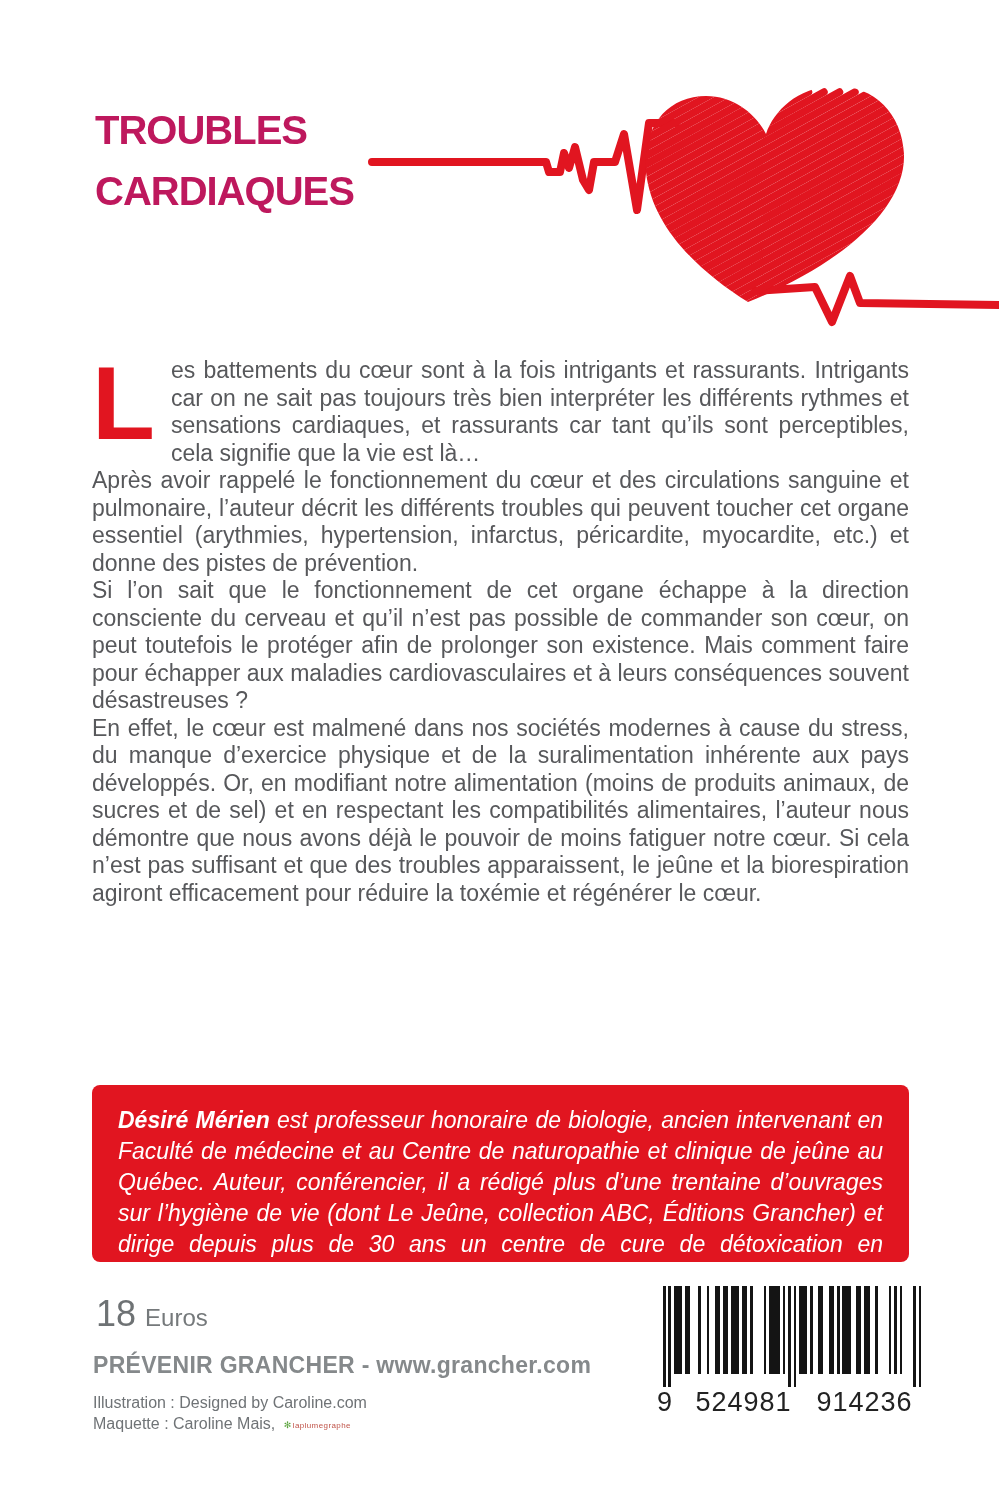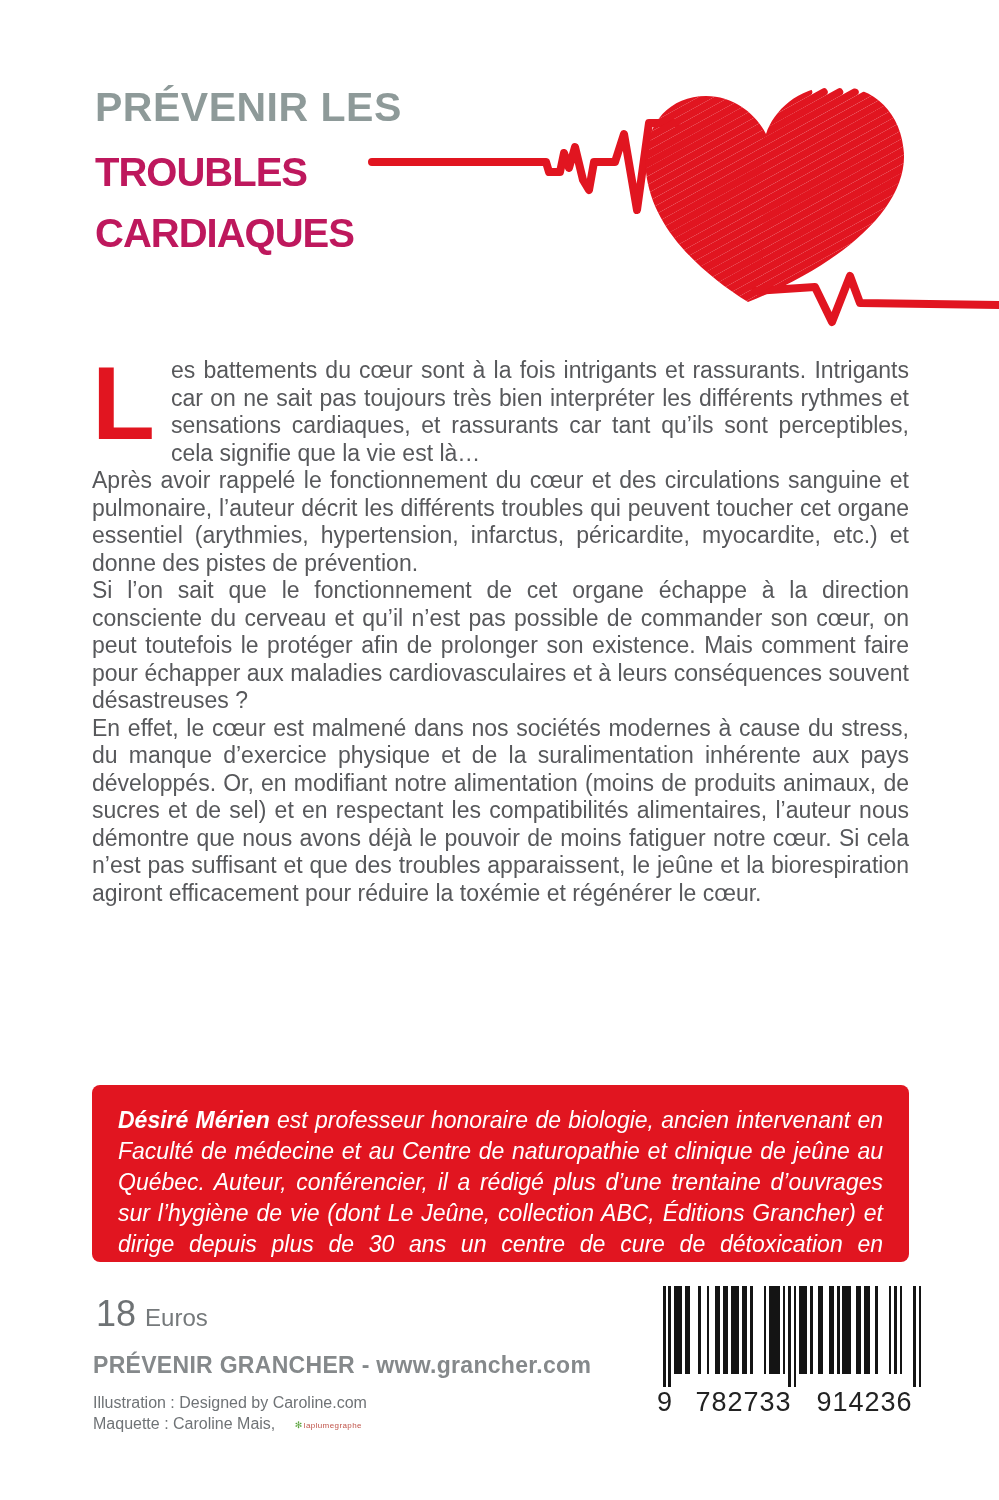--- a/index.html
+++ b/index.html
@@ -54,21 +54,21 @@
 
   .publisher-line {
     position:absolute; left:93px; top:1352px;
     font-size:23px; font-weight:bold; color:#85898b; letter-spacing:0.3px;
   }
 
   .credits { position:absolute; left:93px; top:1392px; font-size:16px; color:#6f7376; line-height:21px; }
   .credit-row { white-space:nowrap; }
   .maquette-logo {
     display:inline-block; font-size:8px; letter-spacing:0.4px;
-    color:#c0544a; vertical-align:1px; margin-left:15px;
+    color:#c0544a; vertical-align:1px; margin-left:4px;
   }
   .maquette-logo-mark { color:#5aa33c; font-size:9px; margin-right:1px; }
 
   
   .barcode { position:absolute; left:657px; top:1286px; width:268px; height:132px; background:#fff; }
   .barcode-bars { display:flex; align-items:flex-start; padding-left:6px; }
   .barcode-bars div { height:88px; }
   .barcode-bars div.guard { height:101px; }
   .barcode-digits {
     position:absolute; left:0; bottom:0; width:100%;
@@ -124,21 +124,20 @@
         <line x1="496.5" y1="400" x2="1056.5" y2="92"></line>
         <line x1="512" y1="400" x2="1072" y2="92"></line>
         <line x1="527.5" y1="400" x2="1087.5" y2="92"></line>
         <line x1="543" y1="400" x2="1103" y2="92"></line>
         <line x1="558.5" y1="400" x2="1118.5" y2="92"></line>
         <line x1="574" y1="400" x2="1134" y2="92"></line>
       </g>
   </svg>
 
   <div class="title-block">
-    <div class="title-line1">PRÉVENIR LES</div>
     <div class="title-line2">TROUBLES</div>
     <div class="title-line3">CARDIAQUES</div>
   </div>
 
   <div class="body-copy">
     <p><span class="dropcap">L</span><span>es battements du cœur sont à la fois intrigants et rassurants. Intrigants car on ne sait pas toujours très bien interpréter les différents rythmes et sensations cardiaques, et rassurants car tant qu’ils sont perceptibles, cela signifie que la vie est là…</span></p>
     <p>Après avoir rappelé le fonctionnement du cœur et des circulations sanguine et pulmonaire, l’auteur décrit les différents troubles qui peuvent toucher cet organe essentiel (arythmies, hypertension, infarctus, péricardite, myocardite, etc.) et donne des pistes de prévention.</p>
     <p>Si l’on sait que le fonctionnement de cet organe échappe à la direction consciente du cerveau et qu’il n’est pas possible de commander son cœur, on peut toutefois le protéger afin de prolonger son existence. Mais comment faire pour échapper aux maladies cardiovasculaires et à leurs conséquences souvent désastreuses ?</p>
     <p>En effet, le cœur est malmené dans nos sociétés modernes à cause du stress, du manque d’exercice physique et de la suralimentation inhérente aux pays développés. Or, en modifiant notre alimentation (moins de produits animaux, de sucres et de sel) et en respectant les compatibilités alimentaires, l’auteur nous démontre que nous avons déjà le pouvoir de moins fatiguer notre cœur. Si cela n’est pas suffisant et que des troubles apparaissent, le jeûne et la biorespiration agiront efficacement pour réduire la toxémie et régénérer le cœur.</p>
   </div>
@@ -254,18 +253,18 @@
         <div style="width: 2.72px; flex: 0 0 2.72px; background: transparent;"></div>
         <div style="width: 2.72px; flex: 0 0 2.72px; background: transparent;"></div>
         <div style="width: 2.72px; flex: 0 0 2.72px; background: transparent;"></div>
         <div style="width: 2.72px; flex: 0 0 2.72px; background: transparent;"></div>
         <div class="guard" style="width: 2.72px; flex: 0 0 2.72px; background: rgb(20, 20, 20);"></div>
         <div class="guard" style="width: 2.72px; flex: 0 0 2.72px; background: transparent;"></div>
         <div class="guard" style="width: 2.72px; flex: 0 0 2.72px; background: rgb(20, 20, 20);"></div>
       </div>
     <div class="barcode-digits">
       <span class="bd-first">9</span>
-      <span class="bd-left">782733</span>
+      <span class="bd-left">524981</span>
       <span class="bd-right">914236</span>
     </div>
   </div>
 
 </div>
 
 </body></html>

